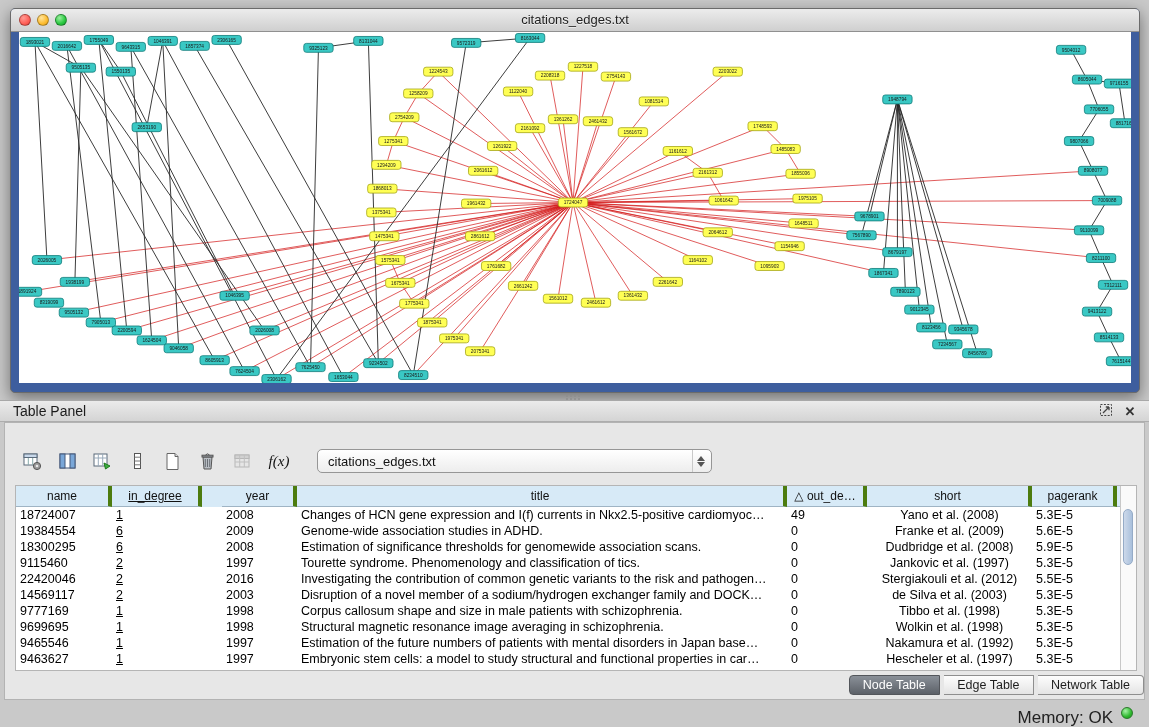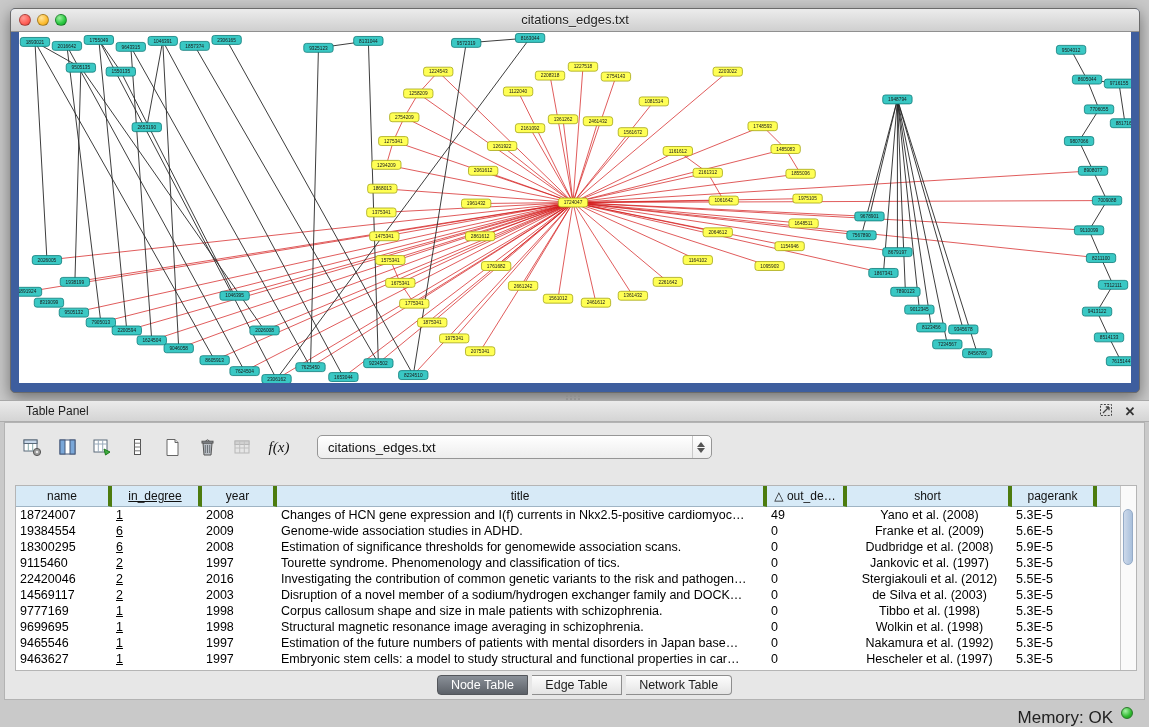--- a/index.html
+++ b/index.html
@@ -36,30 +36,30 @@
   
   .gap-handle{position:absolute;left:566px;top:395px;width:2px;height:2px;border-radius:50%;background:#8f8f8f;
     box-shadow:4px 0 0 #8f8f8f,8px 0 0 #8f8f8f,12px 0 0 #8f8f8f,0 3px 0 #8f8f8f,4px 3px 0 #8f8f8f,8px 3px 0 #8f8f8f,12px 3px 0 #8f8f8f;}
 
   
   .panel-header{
     position:absolute;left:0;top:400px;width:1149px;height:22px;box-sizing:border-box;
     background:linear-gradient(#ebebeb,#d4d4d4);
     border-top:1px solid #a8a8a8;border-bottom:1px solid #adadad;
   }
-  .panel-header .panel-title{position:absolute;left:26px;top:0;line-height:21px;font-size:12px;color:#1c1c1c;}
+  .panel-header .panel-title{position:absolute;left:13px;top:0;line-height:21px;font-size:14px;color:#1c1c1c;}
   .panel-header .hbtn{position:absolute;top:2px;width:18px;height:18px;border:none;background:transparent;padding:0;cursor:default;color:#333;font-size:13px;line-height:18px;text-align:center;}
   .panel-header .float-btn{right:34px;}
   .panel-header .close-btn{right:10px;font-weight:bold;}
 
   .panel-body{
     position:absolute;left:4px;top:422px;width:1141px;height:278px;box-sizing:border-box;
     background:#e7e7e7;border:1px solid #b3b3b3;
   }
-  .toolbar{position:absolute;left:14px;top:10px;height:28px;display:flex;align-items:center;gap:9px;}
+  .toolbar{position:absolute;left:14px;top:24px;height:28px;display:flex;align-items:center;gap:9px;}
   .tbtn{width:26px;height:26px;border:none;background:transparent;padding:2px;display:flex;align-items:center;justify-content:center;}
   .tbtn svg{display:block;}
   .fx-btn{font-family:"Liberation Serif",serif;font-style:italic;font-size:15px;color:#111;width:30px;}
   .combo{
     margin-left:14px;width:395px;height:24px;box-sizing:border-box;
     background:linear-gradient(#ffffff,#ededed);
     border:1px solid #969696;border-radius:5px;
     display:flex;align-items:center;justify-content:space-between;
     font-size:13px;color:#111;padding-left:10px;
   }
@@ -71,27 +71,27 @@
   .table-wrap{
     position:absolute;left:10px;top:62px;width:1122px;height:186px;box-sizing:border-box;
     background:#fff;border:1px solid #b5b5b5;overflow:hidden;
   }
   .thead{display:flex;height:21px;background:#d7eaf7;}
   .th{box-sizing:border-box;line-height:20px;font-size:12px;color:#111;text-align:center;
       border-right:4px solid #4d7c0f;border-bottom:1px solid #9fb4c4;overflow:hidden;white-space:nowrap;}
   .th.fill{flex:1;border-right:none;}
   .tr{display:flex;height:16px;line-height:16px;background:#fff;}
   .td{box-sizing:border-box;font-size:12.5px;color:#000;padding:0 4px;overflow:hidden;white-space:nowrap;}
-  .c0{width:96px;} .c1{width:90px;text-decoration:underline;} .c2{width:75px;} .c3{width:490px;} .c4{width:80px;} .c5{width:165px;} .c6{width:85px;}
+  .c0{width:96px;} .c1{width:90px;text-decoration:underline;} .c2{width:75px;margin-left:20px;} .c3{width:490px;} .c4{width:80px;} .c5{width:165px;} .c6{width:85px;}
   .td.c5{text-align:center;}
   .vscroll{position:absolute;right:0;top:0;bottom:0;width:15px;background:#fafafa;border-left:1px solid #c8c8c8;}
   .vthumb{position:absolute;left:2px;top:23px;width:10px;height:56px;border-radius:6px;
           background:linear-gradient(90deg,#cdd9ea,#a9c0dc);border:1px solid #95abc7;box-sizing:border-box;}
 
-  .tabs{position:absolute;left:0;right:0;top:252px;text-align:center;padding-left:20px;}
+  .tabs{position:absolute;left:0;right:0;top:252px;text-align:right;padding-left:20px;}
   .tab{display:inline-block;height:20px;line-height:19px;padding:0 13px;font-size:12.5px;color:#1d1d1d;
        border:1px solid #8e8e8e;border-left:none;background:linear-gradient(#fdfdfd,#e4e4e4);box-sizing:border-box;}
   .tab:first-child{border-left:1px solid #8e8e8e;border-radius:4px 0 0 4px;}
   .tab:last-child{border-radius:0 4px 4px 0;}
   .tab.active{background:linear-gradient(#8a9098,#5c6168);color:#fff;border-color:#53565b;}
 
   .statusbar{position:absolute;left:0;top:700px;width:1149px;height:27px;}
   .mem-label{position:absolute;right:36px;top:8px;font-size:17px;color:#222;}
   .mem-dot{position:absolute;right:16px;top:7px;width:12px;height:12px;border-radius:50%;
            background:radial-gradient(circle at 35% 30%,#a8f3a8,#2eb82e 60%,#1f8f1f);

